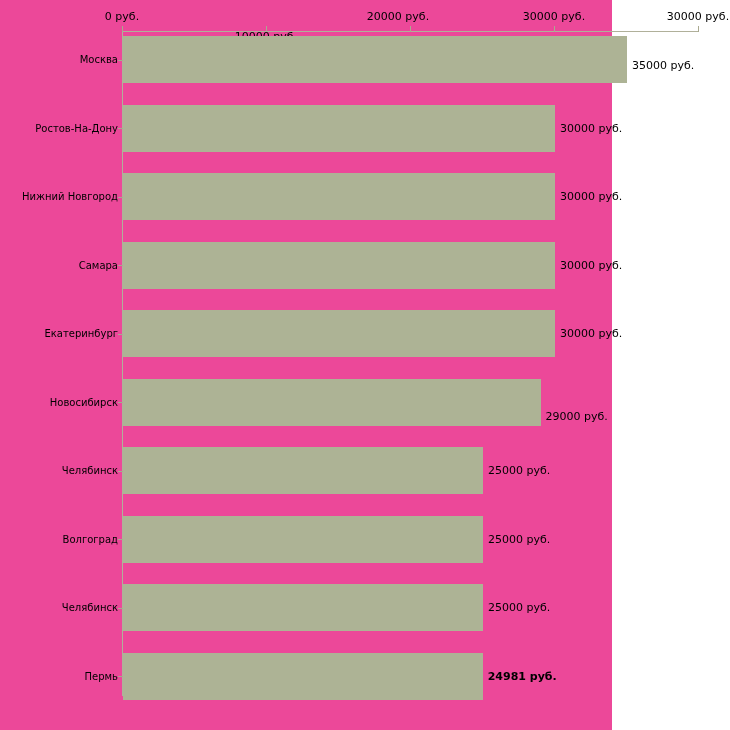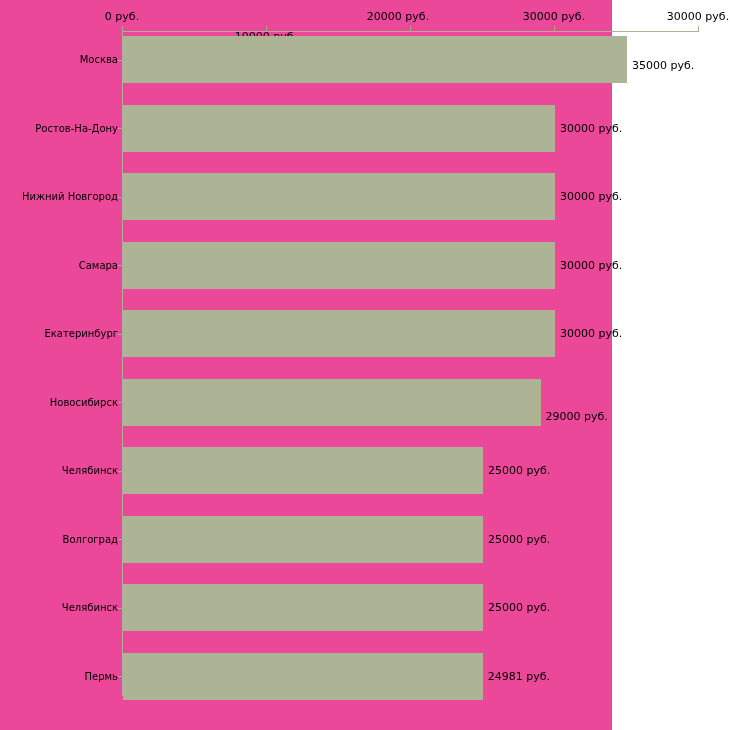--- a/index.html
+++ b/index.html
@@ -163,17 +163,17 @@
       <div class="row" style="top: 0px;">
         <div class="bar" style="top: 584px; width: 360px; height: 47px; background: rgb(173, 179, 149);"></div>
         <div class="cat-tick" style="top: 608px;"></div>
         <div class="cat-label" style="top: 601px;">Челябинск</div>
         <div class="bar-value" style="left: 488px; top: 601px;">25000 руб.</div>
       </div>
       <div class="row" style="top: 0px;">
         <div class="bar" style="top: 652.5px; width: 359.726px; height: 47px; background: rgb(173, 179, 149);"></div>
         <div class="cat-tick" style="top: 676px;"></div>
         <div class="cat-label" style="top: 669.5px;">Пермь</div>
-        <div class="bar-value" style="left: 487.726px; top: 669.5px;">24981 руб.</div>
+        <div class="bar-value" style="left: 487.726px; top: 669.5px; font-weight: bold;">24981 руб.</div>
       </div>
     </div>
 
 </div>
 
 </body></html>

